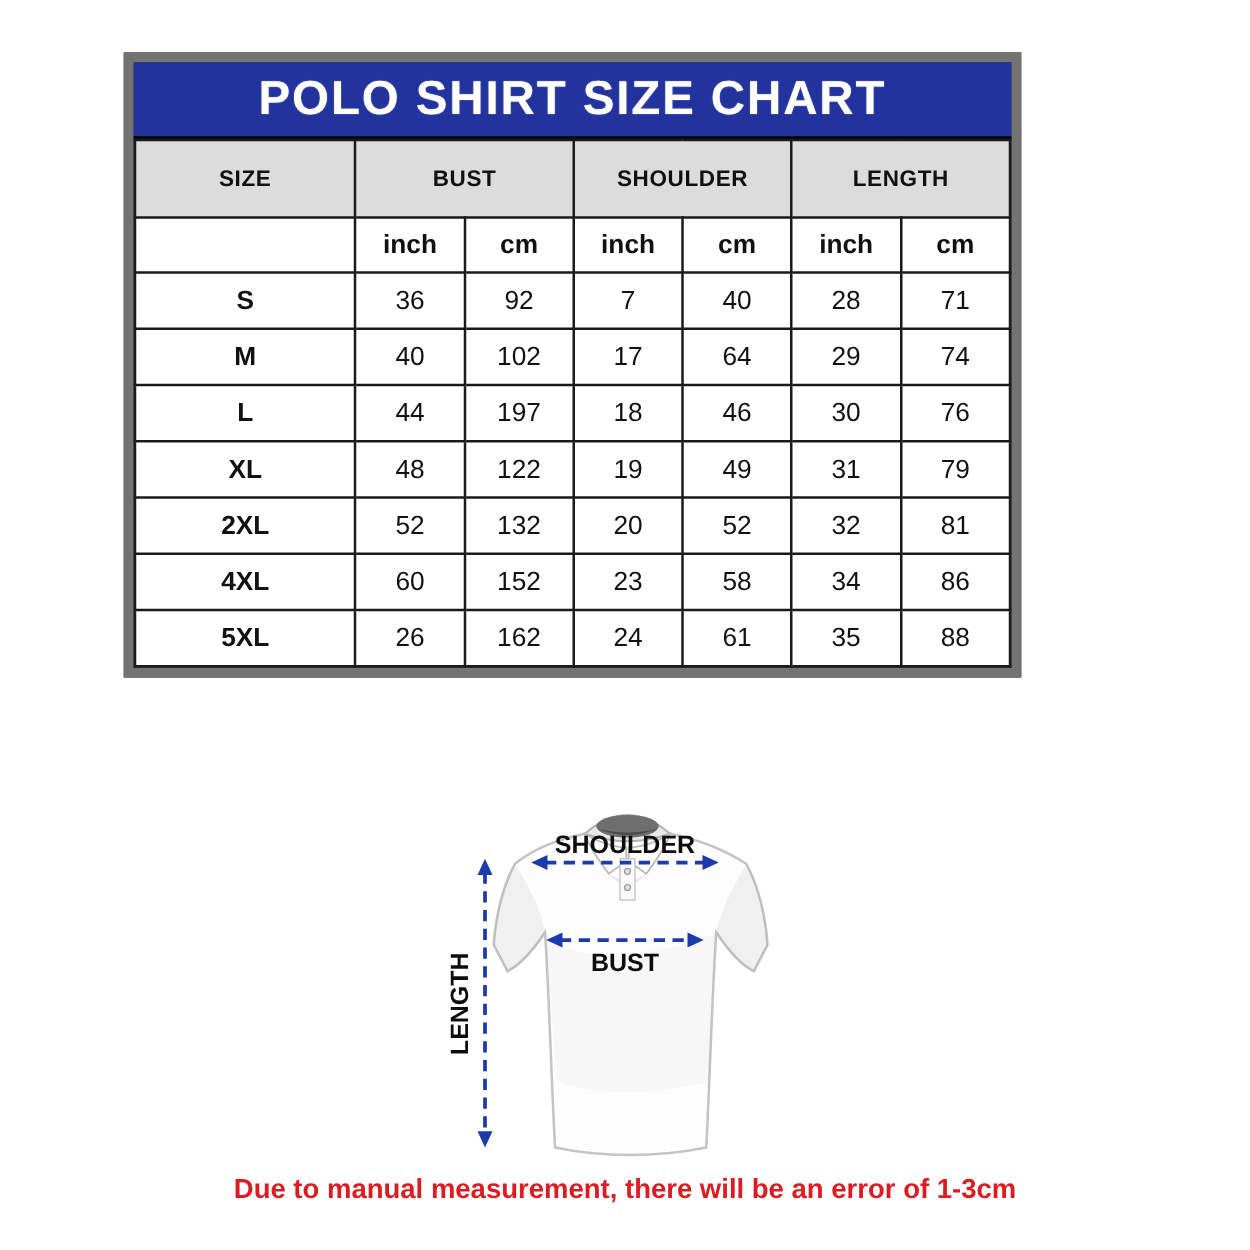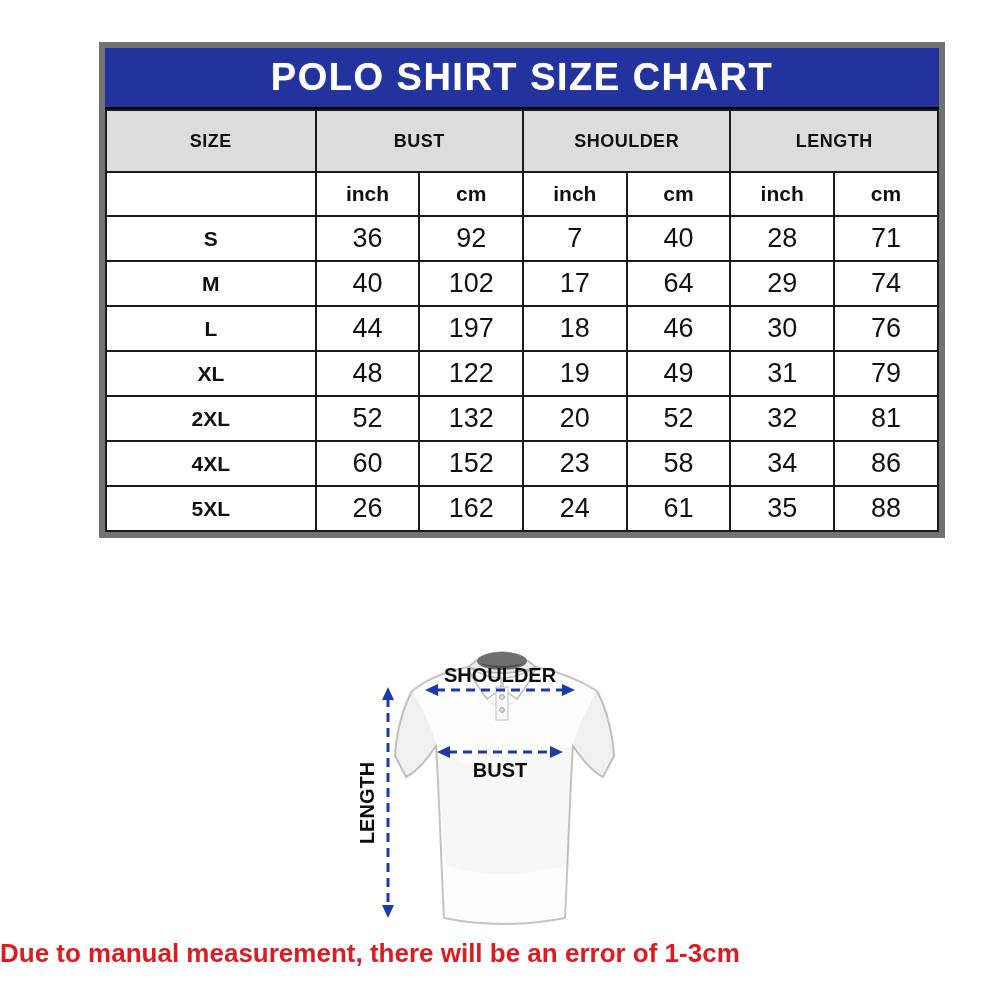--- a/index.html
+++ b/index.html
@@ -1,48 +1,48 @@
 <!DOCTYPE html>
 <html><head>
 <meta charset="utf-8">
 <style>
   html,body{margin:0;padding:0;}
   body{
     width:1000px;height:1000px;position:relative;background:#ffffff;
     font-family:"Liberation Sans", sans-serif;overflow:hidden;
   }
   .size-chart{
-    position:absolute;left:99px;top:42px;width:846px;
-    border:6px solid #737373;box-sizing:border-box;background:#000000;
+    position:absolute;left:99px;top:42px;width:718px;
+    border:8px solid #737373;box-sizing:border-box;background:#000000;
   }
   .title-bar{
     background:#22339E;color:#fff;height:59px;
     display:flex;align-items:center;justify-content:center;
     font-weight:bold;font-size:38px;letter-spacing:1.5px;
     border-bottom:2px solid #000;
     text-shadow:0 0 1px rgba(255,255,255,.6);
   }
   table.measurements{
     width:100%;border-collapse:collapse;table-layout:fixed;
   }
   table.measurements th, table.measurements td{
     border:2px solid #1a1a1a;text-align:center;vertical-align:middle;
     color:#111;padding:0;
   }
   tr.main-header th{
     background:#dcdcdc;height:60px;font-size:18px;font-weight:bold;letter-spacing:.5px;
   }
   tr.units-row td{height:42px;font-weight:bold;font-size:21px;background:#fff;}
-  tr.data-row td{height:43px;font-size:27px;font-weight:normal;background:#fff;}
+  tr.data-row td{height:43px;font-size:21px;font-weight:normal;background:#fff;}
   tr.data-row td.size-cell{font-weight:bold;font-size:21px;}
   .shirt-diagram{position:absolute;left:340px;top:625px;width:340px;height:320px;}
   .measure-label{font-weight:bold;font-size:20px;fill:#0d0d0d;font-family:"Liberation Sans",sans-serif;}
   .note{
-    position:absolute;left:0;top:938px;width:1000px;
-    color:#DC1C22;font-weight:bold;font-size:26px;
+    position:absolute;left:0;top:938px;width:1000px;text-align:center;
+    color:#DC1C22;font-weight:bold;font-size:22px;
   }
 </style>
 </head>
 <body>
 
 <div class="size-chart">
   <div class="title-bar">POLO SHIRT SIZE CHART</div>
   <table class="measurements">
     <colgroup>
       <col style="width:25.2%">

